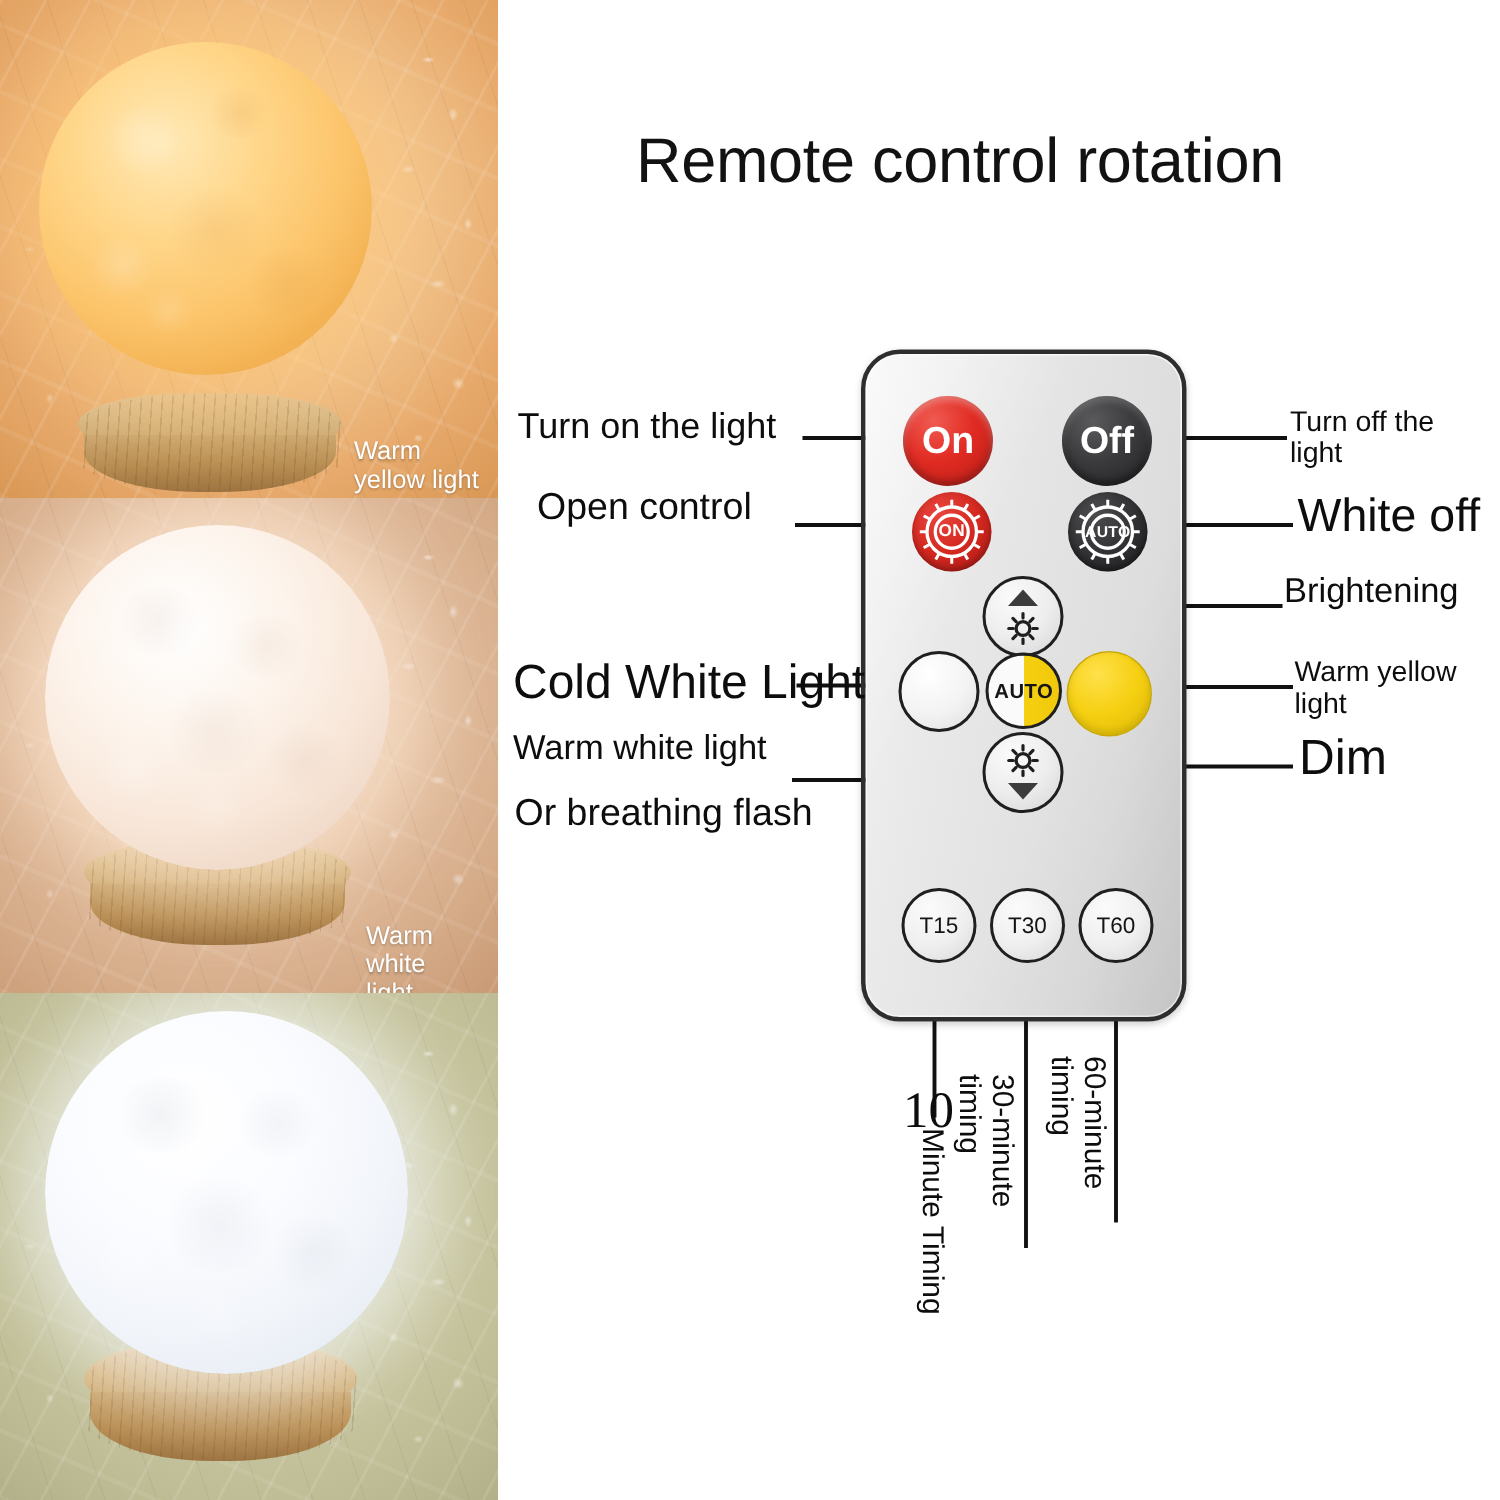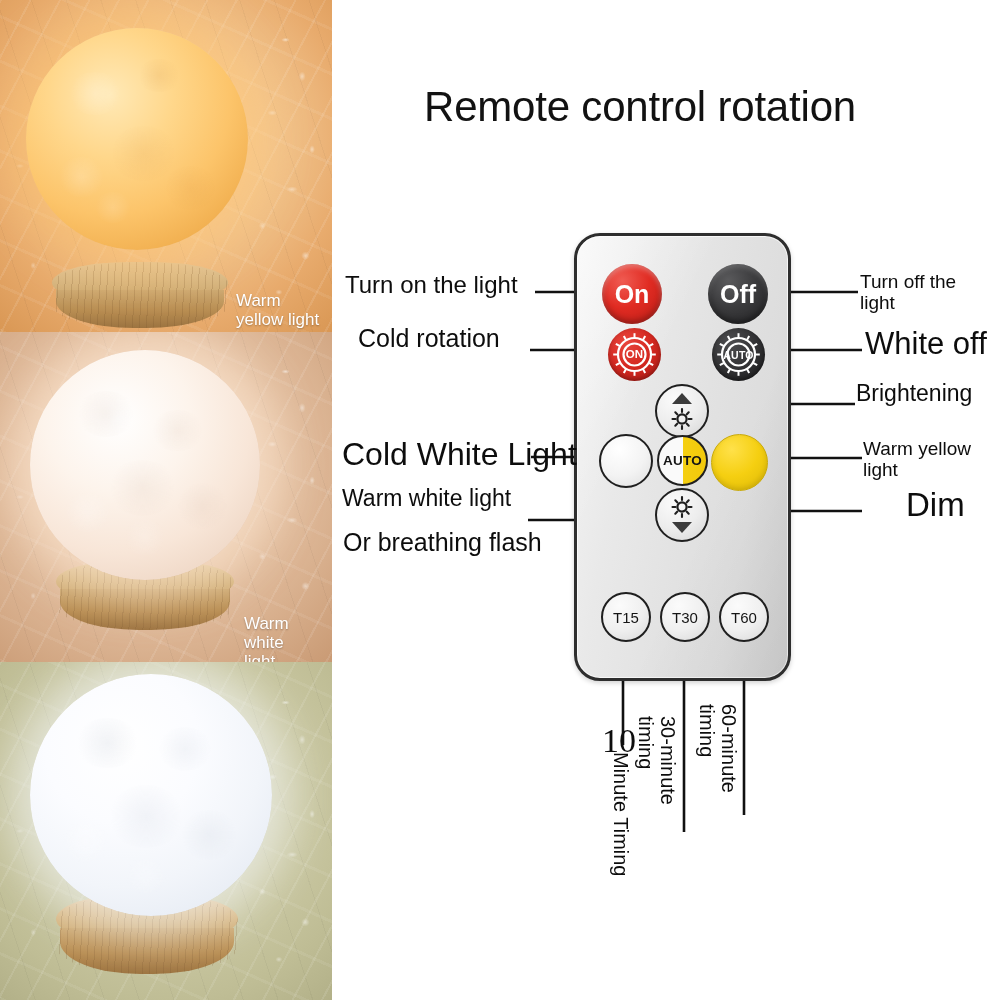--- a/index.html
+++ b/index.html
@@ -460,39 +460,39 @@
 
   <div class="btn btn-warm-yellow"></div>
 
   <div class="btn btn-timer t15">T15</div>
   <div class="btn btn-timer t30">T30</div>
   <div class="btn btn-timer t60">T60</div>
 </div>
 
 <div class="lbl lbl-left" style="left:345px; top:272px; font-size:24px;">Turn on the light</div>
 
-<div class="lbl lbl-left" style="left:358px; top:325px; font-size:25px;">Cold rotation</div>
+<div class="lbl lbl-left" style="left:358px; top:325px; font-size:25px;">Open control</div>
 
 <div class="lbl lbl-left" style="left:342px; top:437px; font-size:32px;">Cold White Light</div>
 
 <div class="lbl lbl-left" style="left:342px; top:486px; font-size:23px;">Warm white light</div>
 
 <div class="lbl lbl-left" style="left:343px; top:529px; font-size:25px;">Or breathing flash</div>
 
 <div class="lbl lbl-right" style="left:860px; top:272px; font-size:19px;">Turn off the
 light</div>
 
 <div class="lbl lbl-right" style="left:865px; top:327px; font-size:31px;">White off</div>
 
 <div class="lbl lbl-right" style="left:856px; top:381px; font-size:23px;">Brightening</div>
 
 <div class="lbl lbl-right" style="left:863px; top:439px; font-size:19px;">Warm yellow
 light</div>
 
-<div class="lbl lbl-right" style="left:866px; top:487px; font-size:33px;margin-left:40px;">Dim</div>
+<div class="lbl lbl-right" style="left:866px; top:487px; font-size:33px;">Dim</div>
 
 <div class="big10" style="left:602px; top:722px;">10</div>
 
 <div class="vlbl" style="left:632px; top:752px; font-size:20px;">Minute Timing</div>
 
 <div class="vlbl" style="left:679px; top:716px; font-size:20px; line-height:1.12;">
   <span style="display:block; white-space:pre-line;">30-minute
 timing</span>
 </div>
 

